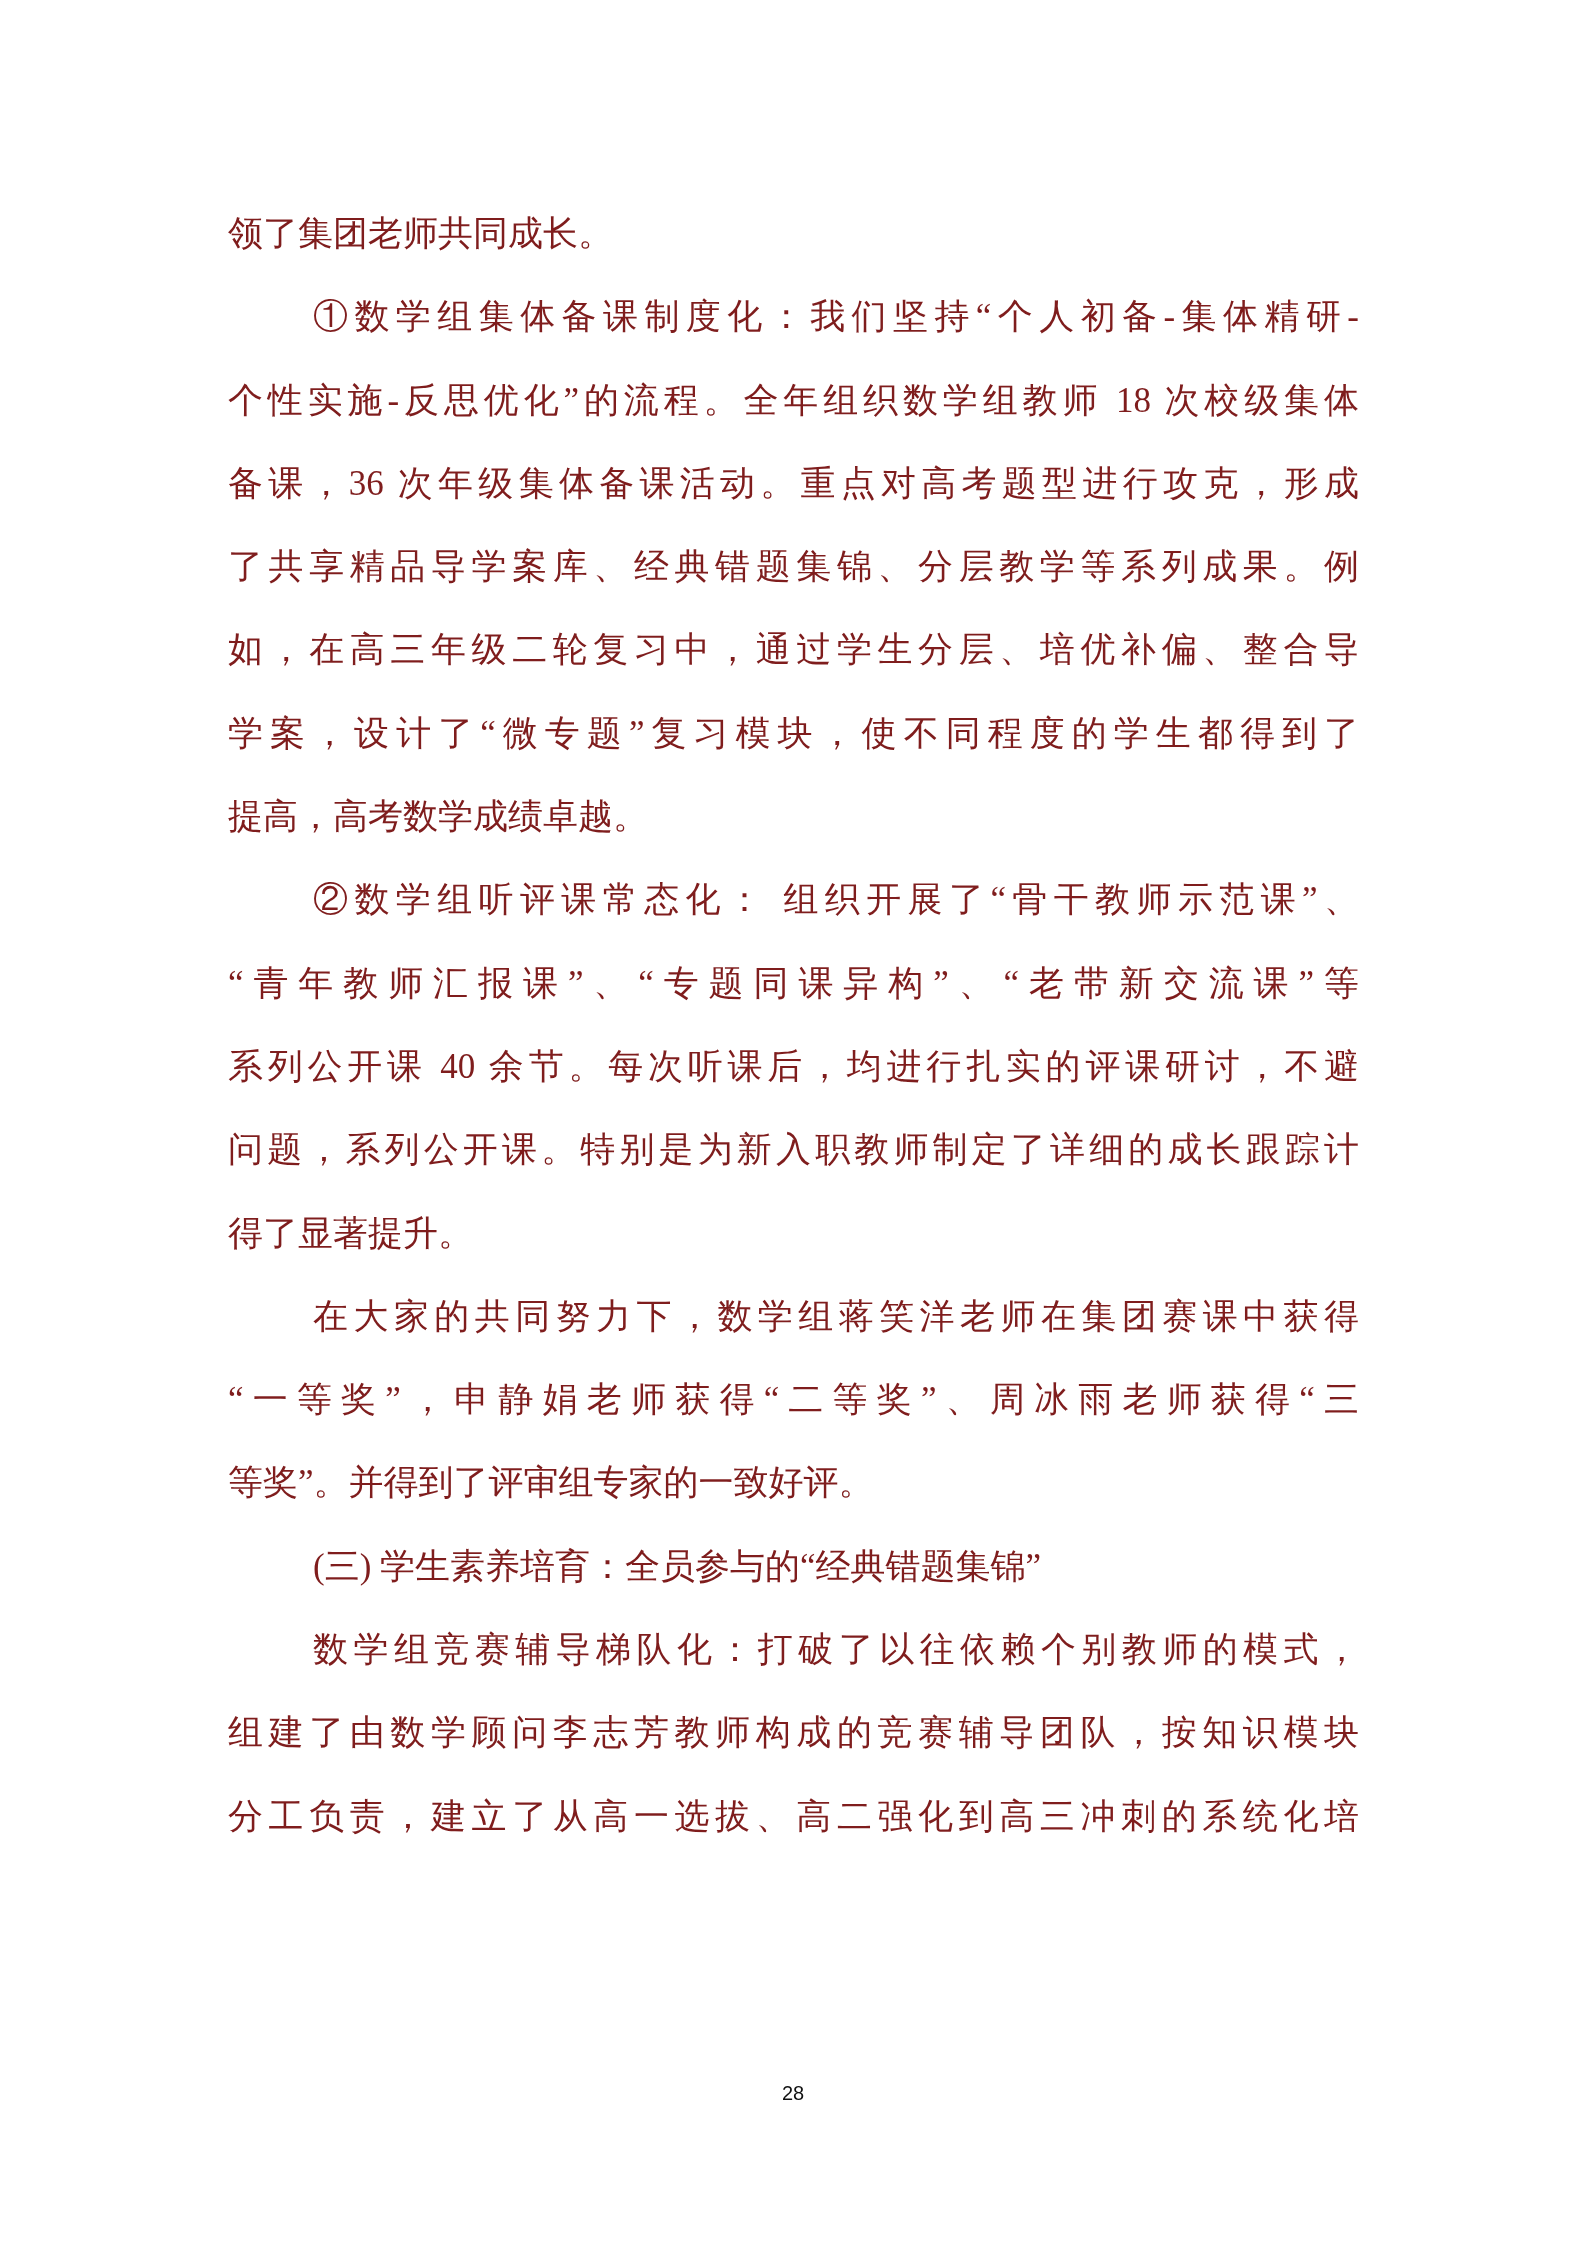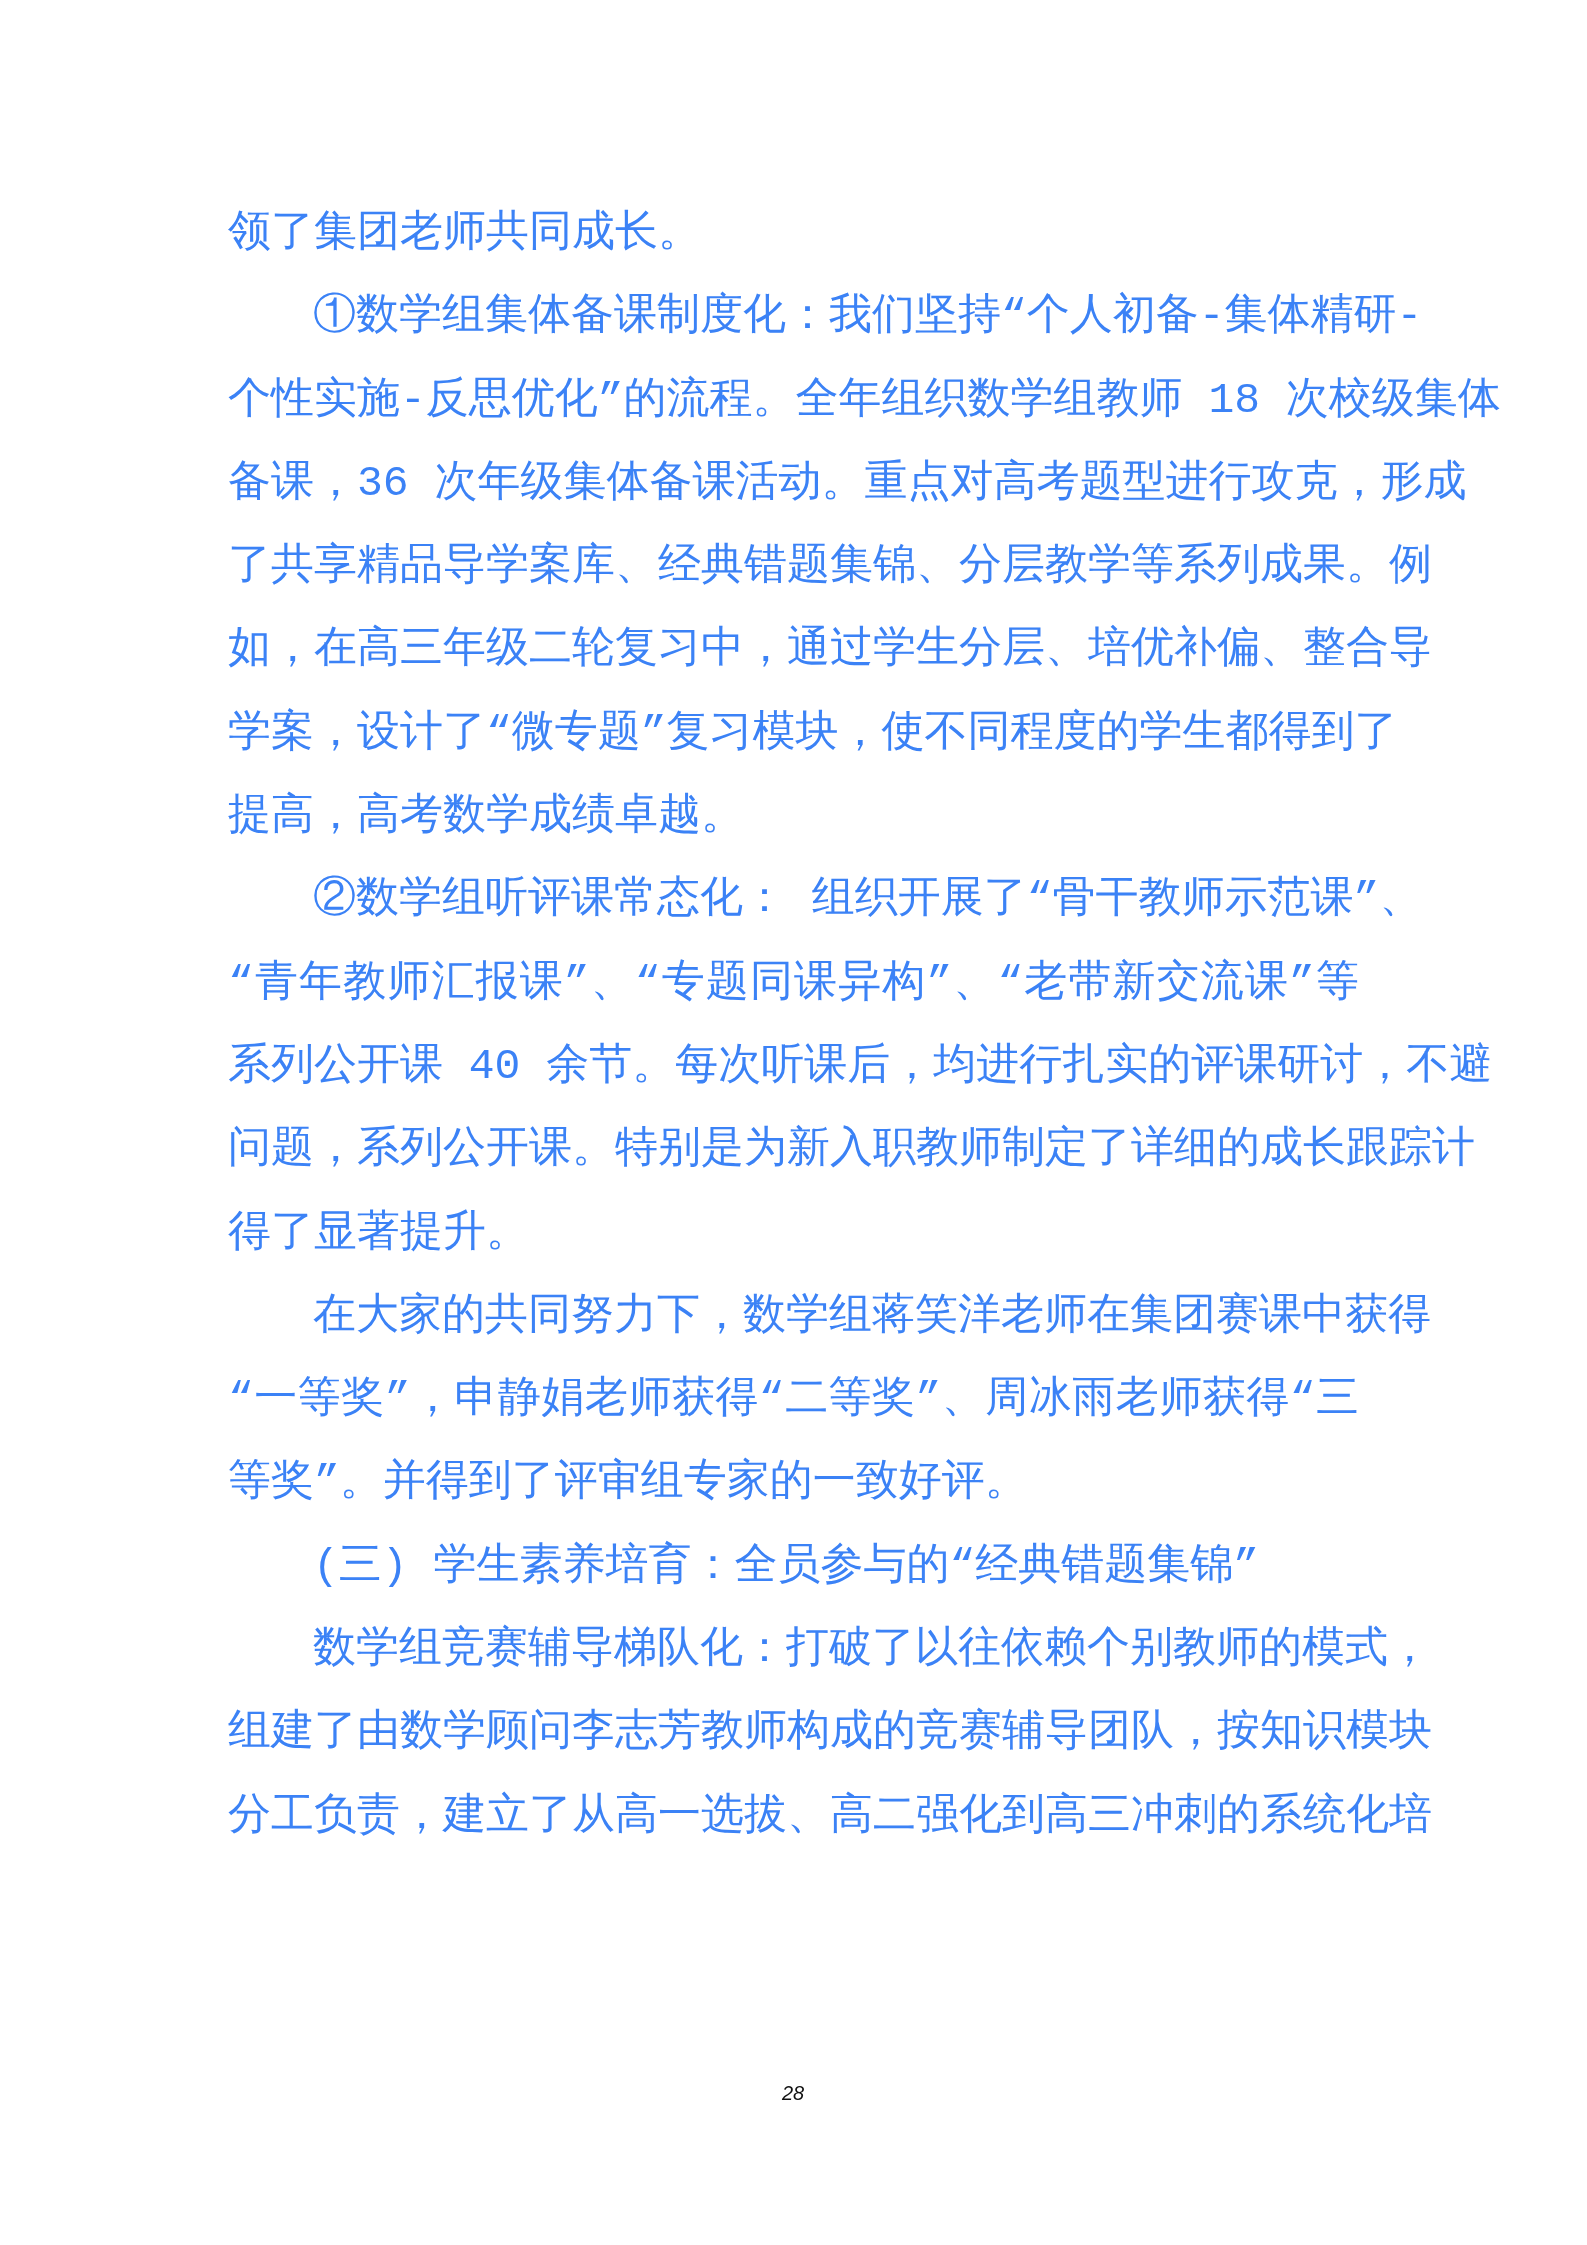--- a/index.html
+++ b/index.html
@@ -3,36 +3,36 @@
 <meta charset="utf-8">
 <style>
   html, body { margin: 0; padding: 0; background: #ffffff; }
   body { width: 1587px; height: 2245px; position: relative; overflow: hidden; }
   .page { position: absolute; left: 0; top: 0; width: 1587px; height: 2245px; background: #ffffff; }
   .body-text { position: absolute; left: 228px; top: 207px; width: 1131px; }
   .line {
     display: block;
     height: 83.3px;
     line-height: 54px;
-    font-family: Liberation Mono, monospace;
-    font-size: 43px;
-    color: #3b82f6;
+    font-family: Liberation Serif, serif;
+    font-size: 35px;
+    color: #7f1d1d;
     white-space: nowrap;
     text-align: justify;
     text-align-last: justify;
     overflow: visible;
   }
   .line.last { text-align-last: left; }
   .line.indent { padding-left: 85px; }
   .page-number {
     position: absolute;
     left: 773px; top: 2082px; width: 40px;
     text-align: center;
     font-family: "Liberation Sans", "DejaVu Sans", sans-serif;
-    font-size: 20px; color: #111111; font-style: italic;
+    font-size: 20px; color: #111111;
   }
 </style>
 </head>
 <body>
 
 <div class="page">
   <div class="body-text">
     <span class="line last">领了集团老师共同成长。</span>
     <span class="line indent">①数学组集体备课制度化：我们坚持“个人初备-集体精研-</span>
     <span class="line">个性实施-反思优化”的流程。全年组织数学组教师 18 次校级集体</span>

